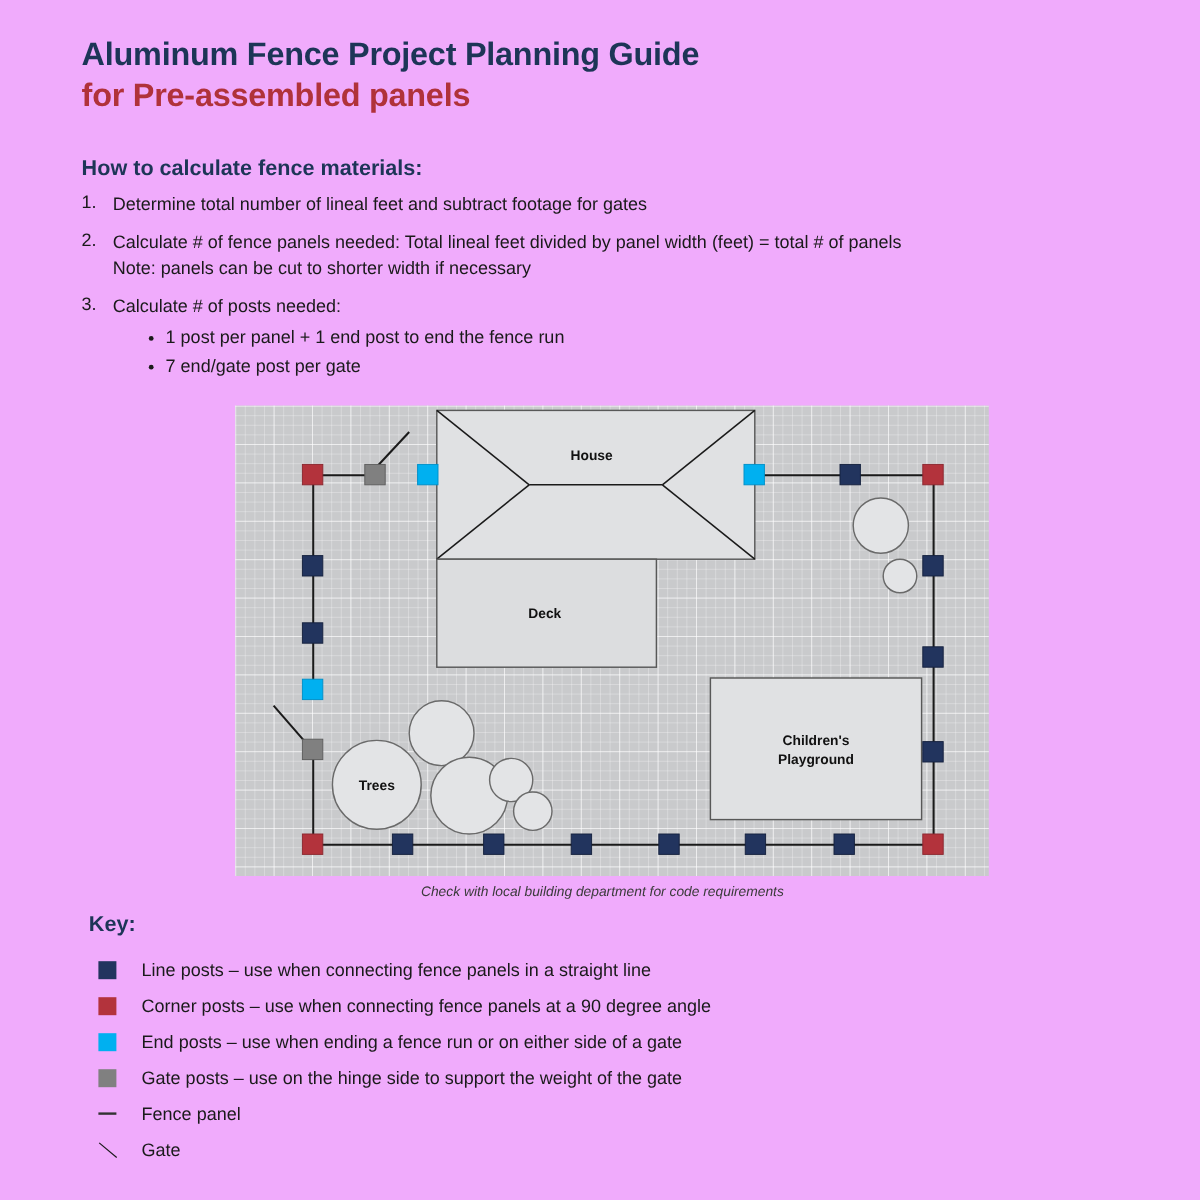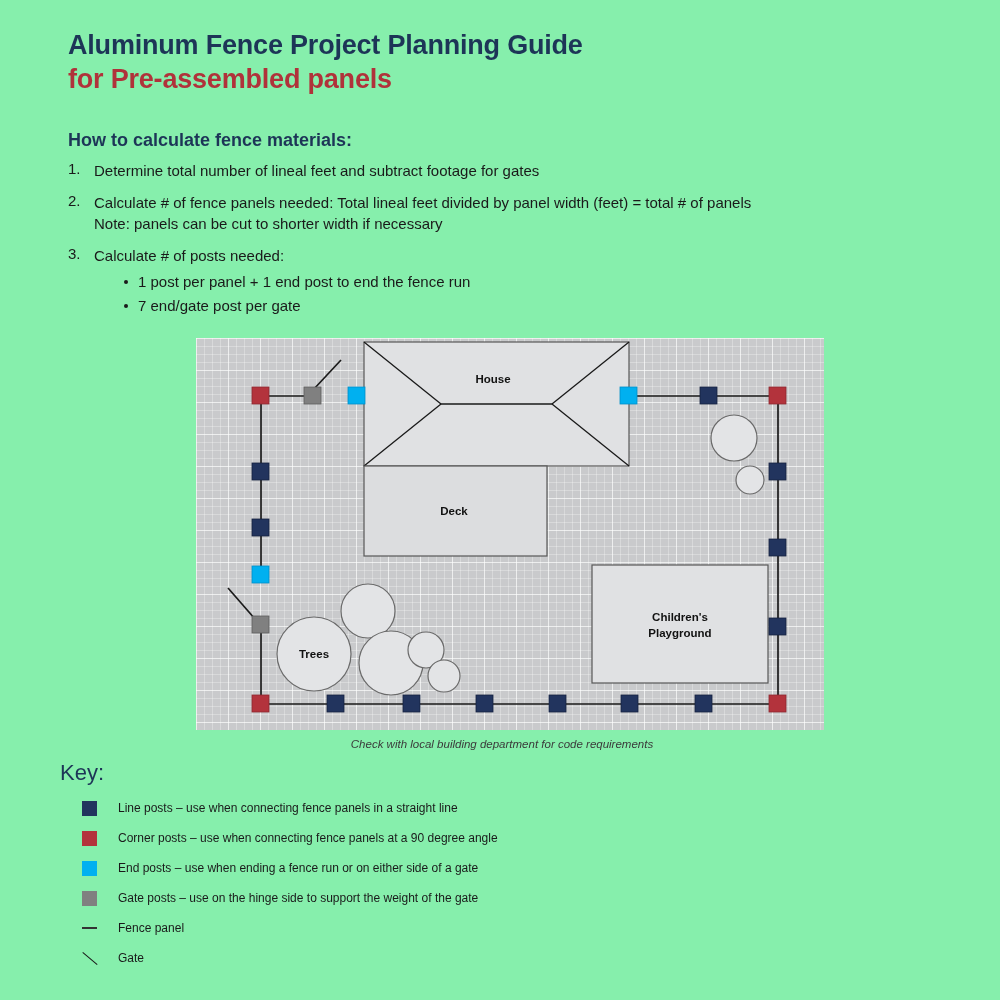--- a/index.html
+++ b/index.html
@@ -3,21 +3,21 @@
 <meta charset="utf-8">
 <style>
   * { box-sizing: border-box; }
   html, body {
     margin: 0; padding: 0;
     width: 1000px; height: 1000px;
     background: #ffffff;
     font-family: "Liberation Sans", sans-serif;
     -webkit-font-smoothing: antialiased;
   }
-  .page { position: relative; width: 1000px; height: 1000px; background:#86efac; overflow:hidden; }
+  .page { position: relative; width: 1000px; height: 1000px; background:#f0abfc; overflow:hidden; }
 
   
   .title-block { position:absolute; left:68px; top:28px; }
   .title-line1 {
     font-size: 27px; font-weight: bold; color:#1d3557;
     letter-spacing: -0.2px; line-height: 34px; white-space:nowrap;
   }
   .title-line2 {
     font-size: 27px; font-weight: bold; color:#b0323a;
     letter-spacing: -0.2px; line-height: 34px; white-space:nowrap;
@@ -55,37 +55,37 @@
   }
   .diagram-svg { position:absolute; inset:0; }
 
   .caption {
     position:absolute; left:188px; top:738px; width:628px;
     text-align:center; font-size:11.5px; font-style:italic; color:#3a3a3a;
   }
 
   
   .key-title {
-    position:absolute; left:60px; top:760px;
-    font-size:22px; font-weight:normal; color:#1d3557;
+    position:absolute; left:74px; top:760px;
+    font-size:18px; font-weight:bold; color:#1d3557;
   }
   .key-list { position:absolute; left:82px; top:793px; }
   .key-row { display:flex; align-items:center; height:30px; }
   .key-swatch-cell { width:36px; flex:0 0 36px; display:flex; align-items:center; }
   .swatch { width:15px; height:15px; display:block; }
   .dash {
     width:15px; height:0; border-top:2px solid #333; display:block;
   }
   .slash { width:16px; height:16px; display:block; position:relative; }
   .slash:before {
     content:""; position:absolute; left:1px; top:2px;
     width:19px; height:0; border-top:1.6px solid #1a1a1a;
     transform: rotate(40deg); transform-origin: left top;
   }
-  .key-label { font-size:12px; color:#1a1a1a; white-space:nowrap; }
+  .key-label { font-size:15px; color:#1a1a1a; white-space:nowrap; }
 </style>
 </head>
 <body>
 
 <div class="page">
 
   <div class="title-block">
     <div class="title-line1">Aluminum Fence Project Planning Guide</div>
     <div class="title-line2">for Pre-assembled panels</div>
   </div>

